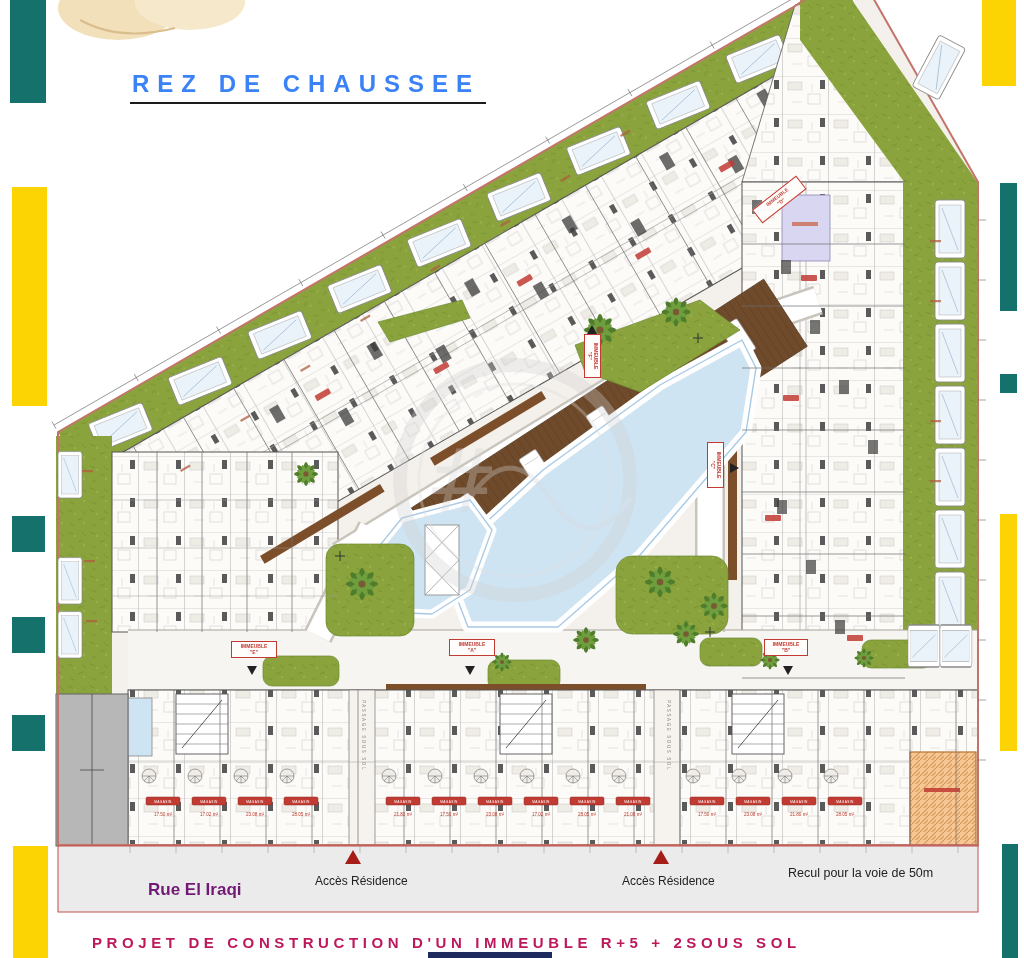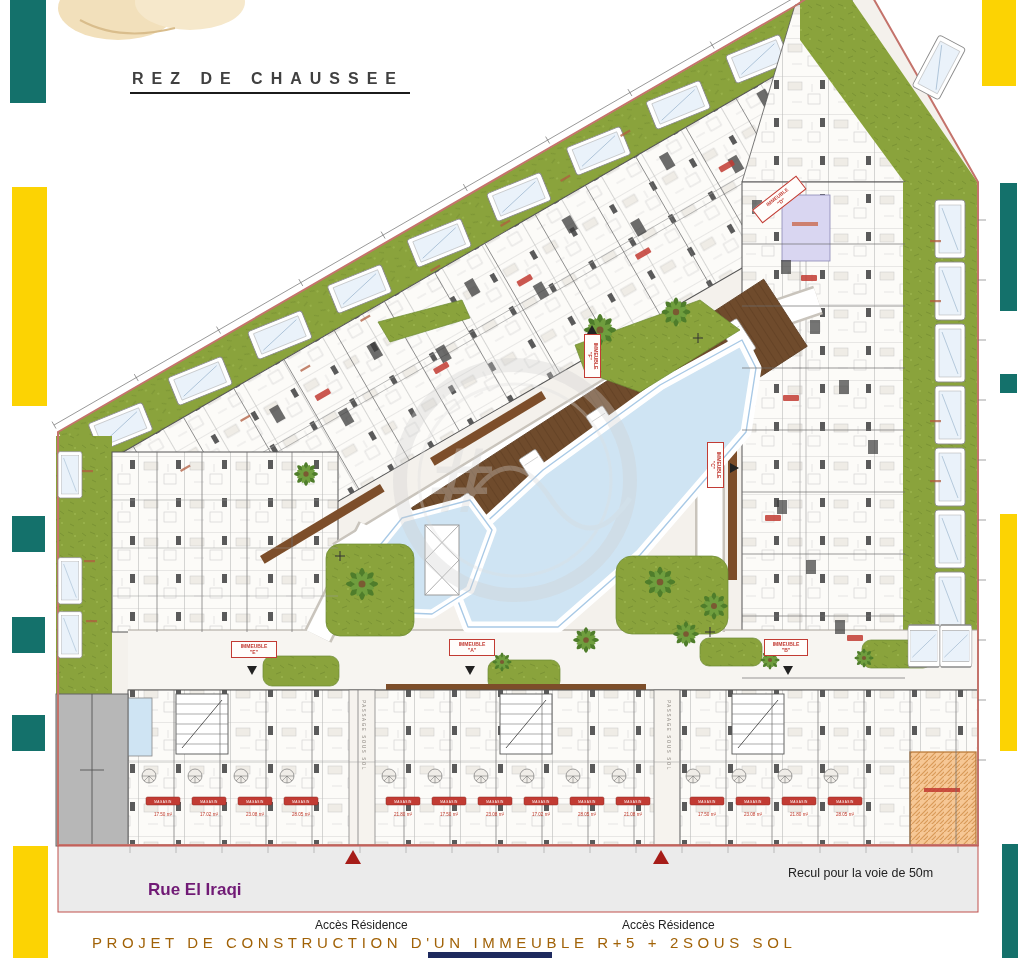--- a/index.html
+++ b/index.html
@@ -1,25 +1,25 @@
 <!DOCTYPE html>
 <html><head>
 <meta charset="utf-8">
 <style>
   html,body{margin:0;padding:0;background:#fff;}
   #stage{position:relative;width:1024px;height:958px;background:#fff;overflow:hidden;
          font-family:"Liberation Sans",sans-serif;}
   #plan-svg{position:absolute;left:0;top:0;}
   .bar{position:absolute;}
   .overlay{position:absolute;z-index:30;}
-  #title{left:130px;top:70px;font-size:16px;font-weight:700;letter-spacing:8px;color:#404040;
+  #title{left:130px;top:70px;font-size:24px;font-weight:700;letter-spacing:8px;color:#3b82f6;
          border-bottom:2px solid #1b1b1b;padding:0 6px 4px 2px;white-space:nowrap;}
-  #caption{left:92px;top:934px;font-size:15px;font-weight:400;letter-spacing:4.6px;color:#a16207;white-space:nowrap;}
+  #caption{left:92px;top:934px;font-size:15px;font-weight:700;letter-spacing:4.6px;color:#be185d;white-space:nowrap;}
   .street-name{left:148px;top:880px;font-size:17px;font-weight:700;color:#701a75;}
-  .access{font-size:12px;color:#222;margin-top:44px;}
+  .access{font-size:12px;color:#222;}
   #access-left{left:315px;top:874px;}
   #access-right{left:622px;top:874px;}
   #setback{left:788px;top:866px;font-size:12.5px;color:#222;}
   .tri{position:absolute;width:0;height:0;border-left:8px solid transparent;border-right:8px solid transparent;
        border-bottom:14px solid #a61c18;z-index:26;}
   .imm-label{position:absolute;z-index:28;background:#fffdfb;border:1px solid #c23b33;color:#c23b33;
        font-size:5px;font-weight:700;text-align:center;line-height:1.25;padding:1px 2px;box-sizing:border-box;}
   .passage{position:absolute;z-index:27;font-size:4.5px;letter-spacing:1.6px;color:#86817a;
        transform:rotate(90deg);transform-origin:0 0;white-space:nowrap;}
   #navy-bar{left:428px;top:952px;width:124px;height:6px;background:#1e2a5e;}

